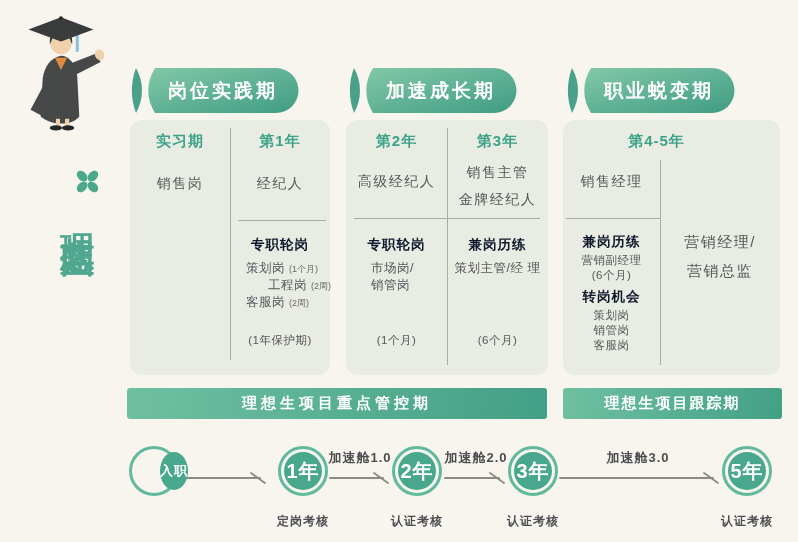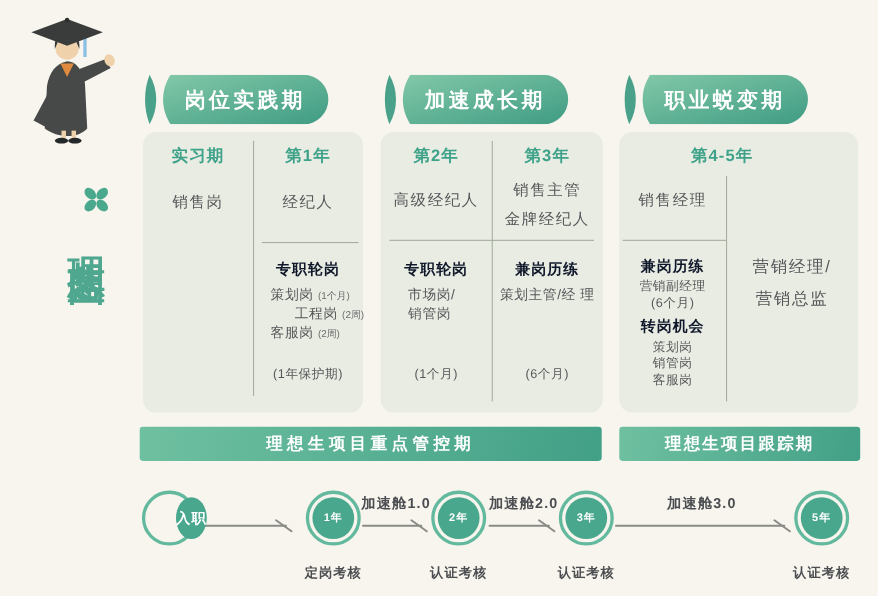--- a/index.html
+++ b/index.html
@@ -31,21 +31,21 @@
           background:linear-gradient(100deg,#6fc0a1,#42a086);
           display:flex;align-items:center;justify-content:center;
           color:#fff;font-weight:bold;font-size:15px;letter-spacing:4px;}
 
   
   .tl-node{position:absolute;top:446px;width:50px;height:50px;}
   .circle-outer{width:44px;height:44px;border:3px solid #63b99e;border-radius:50%;
                 display:flex;align-items:center;justify-content:center;}
   .circle-inner{width:38px;height:38px;background:#48a78c;border-radius:50%;
                 display:flex;align-items:center;justify-content:center;
-                color:#fff;font-weight:bold;font-size:10px;letter-spacing:1px;}
+                color:#fff;font-weight:bold;font-size:20px;letter-spacing:1px;}
   .tl-sub{position:absolute;top:67px;left:50%;transform:translateX(-50%);
           color:#4b4d50;font-weight:bold;font-size:12px;letter-spacing:1px;white-space:nowrap;}
   .arrow-label{position:absolute;top:449px;transform:translateX(-50%);
                color:#4b4d50;font-weight:bold;font-size:13px;letter-spacing:1px;white-space:nowrap;}
 
   
   .v-title{position:absolute;left:78px;top:206px;transform:translateX(-50%);
            writing-mode:vertical-rl;text-orientation:upright;
            color:#4fa78f;font-weight:bold;font-size:34px;letter-spacing:4px;line-height:36px;}
 </style>

